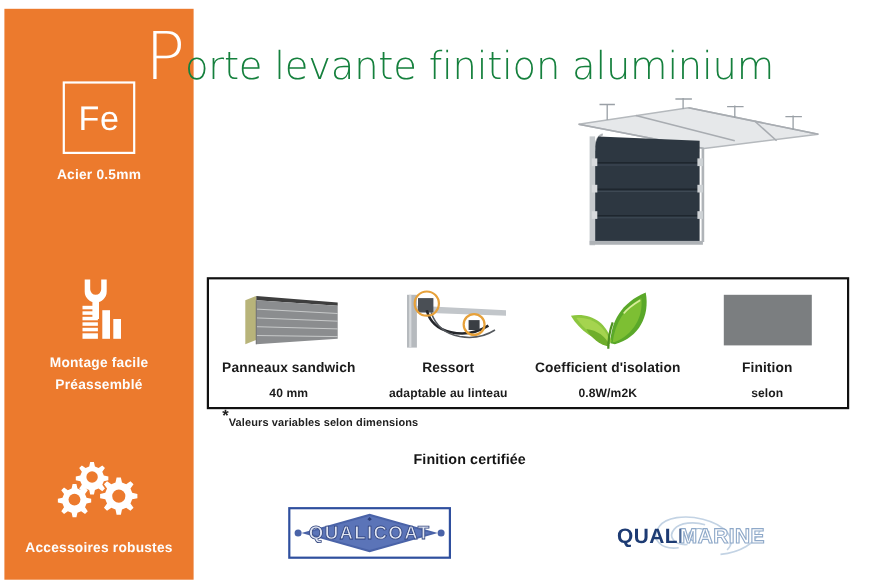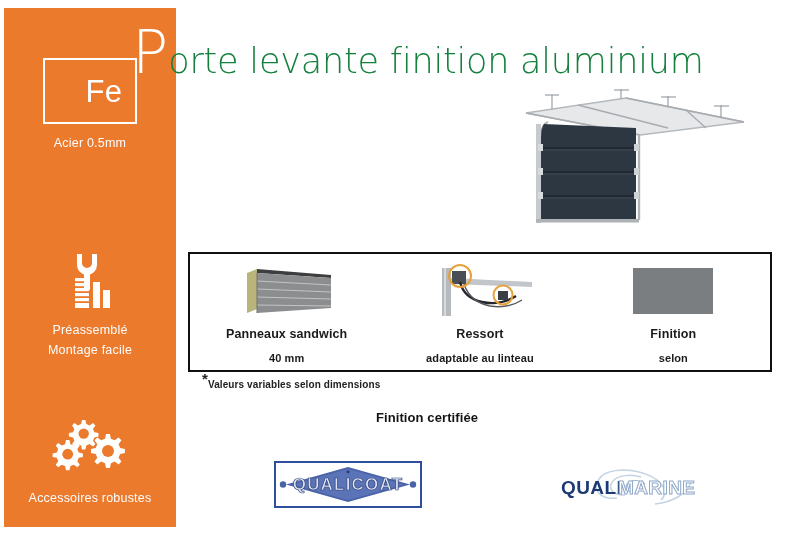--- a/index.html
+++ b/index.html
@@ -32,33 +32,32 @@
     width: 172px;
     text-align: center;
     color: #ffffff;
   }
 
   .side-label {
     font-size: 12.5px;
     letter-spacing: .2px;
     line-height: 20px;
     color: #fdfdfd;
-    font-weight: 400;
+    font-weight: 700;
   }
 
   
   #fe-box {
     width: 62px;
     height: 62px;
     border: 2px solid #ffffff;
-    margin: 0 auto 9px auto;
+    margin: 16px auto 9px auto;
     display: flex;
     align-items: center;
     justify-content: center;
-    padding-left: 28px;
   }
   #fe-symbol {
     font-size: 31px;
     color: #ffffff;
     font-weight: 300;
     letter-spacing: .5px;
     line-height: 1;
   }
 
   .icon-wrap {
@@ -184,21 +183,20 @@
   
   #qualicoat-logo {
     position: absolute;
     left: 262px;
     top: 461px;
     width: 148px;
     height: 47px;
     border: 2px solid #2f4f9e;
     background: #ffffff;
     box-sizing: border-box;
-    margin-left: 12px;
   }
   #qualimarine-logo {
     position: absolute;
     left: 555px;
     top: 466px;
     width: 152px;
     height: 42px;
   }
 </style>
 </head>
@@ -225,22 +223,22 @@
         <rect x="16" y="31" width="14" height="3.2" fill="#ffffff"></rect>
         <rect x="16" y="36" width="14" height="3.2" fill="#ffffff"></rect>
         <rect x="16" y="41" width="14" height="3.2" fill="#ffffff"></rect>
         <rect x="16" y="46" width="14" height="3.2" fill="#ffffff"></rect>
         <rect x="16" y="51" width="14" height="5" fill="#ffffff"></rect>
 
         <rect x="34" y="30" width="7" height="26" fill="#ffffff"></rect>
         <rect x="44" y="38" width="7" height="18" fill="#ffffff"></rect>
       </svg>
     </div>
+    <div class="side-label">Montage facile</div>
     <div class="side-label">Préassemblé</div>
-    <div class="side-label">Montage facile</div>
   </div>
 
   <div class="side-block" style="top:408px;">
     <div class="icon-wrap">
       <svg width="78" height="60" viewBox="0 0 78 60" aria-hidden="true">
         <g fill="#ffffff">
 
           <path d="M31 2 l3.4 0 .9 4.1 3.3 1.4 3.4-2.4 2.4 2.4 -2.4 3.4 1.4 3.3 4.1 .9 0 3.4 -4.1 .9 -1.4 3.3 2.4 3.4 -2.4 2.4 -3.4-2.4 -3.3 1.4 -.9 4.1 -3.4 0 -.9-4.1 -3.3-1.4 -3.4 2.4 -2.4-2.4 2.4-3.4 -1.4-3.3 -4.1-.9 0-3.4 4.1-.9 1.4-3.3 -2.4-3.4 2.4-2.4 3.4 2.4 3.3-1.4 Z"></path>
           <circle cx="32.7" cy="15.6" r="5.2" fill="#ec7a2d"></circle>
 
@@ -361,20 +359,40 @@
         <rect x="74" y="29" width="10" height="9" fill="#3a3e43"></rect>
 
         <circle cx="36" cy="14" r="11" stroke="#e7a13a" stroke-width="2" fill="none"></circle>
         <circle cx="79" cy="33" r="9.5" stroke="#e7a13a" stroke-width="2" fill="none"></circle>
       </svg>
     </div>
     <div class="spec-title">Ressort</div>
     <div class="spec-value">adaptable au linteau</div>
   </div>
 
+  <div class="spec-cell">
+    <div class="spec-visual">
+      <svg width="88" height="56" viewBox="0 0 88 56" aria-hidden="true">
+
+        <path d="M46 49 C46 30 56 12 78 3 C82 24 72 44 50 50 Z" fill="#5aa829"></path>
+        <path d="M48 48 C50 32 58 17 74 8 C76 25 67 41 50 48 Z" fill="#7dbf33"></path>
+
+        <path d="M45 50 C32 46 18 38 10 24 C28 21 42 30 47 47 Z" fill="#8cc63f"></path>
+        <path d="M44 48 C33 44 22 37 15 26 C29 25 40 33 45 46 Z" fill="#a5d44f"></path>
+
+        <path d="M44 52 C36 50 28 44 24 36 C34 37 42 43 45 51 Z" fill="#6fae2b"></path>
+
+        <path d="M44 54 C44 46 45 38 48 30" stroke="#4e9121" stroke-width="2" fill="none"></path>
+
+        <path d="M58 22 C62 17 68 13 73 10" stroke="#d8ee9a" stroke-width="1.6" fill="none"></path>
+      </svg>
+    </div>
+    <div class="spec-title">Coefficient d'isolation</div>
+    <div class="spec-value">0.8W/m2K</div>
+  </div>
 
   <div class="spec-cell">
     <div class="spec-visual">
       <svg width="86" height="52" viewBox="0 0 86 52" aria-hidden="true">
         <rect x="3" y="3" width="80" height="46" fill="#7b7e80"></rect>
       </svg>
     </div>
     <div class="spec-title">Finition</div>
     <div class="spec-value">selon</div>
   </div>

